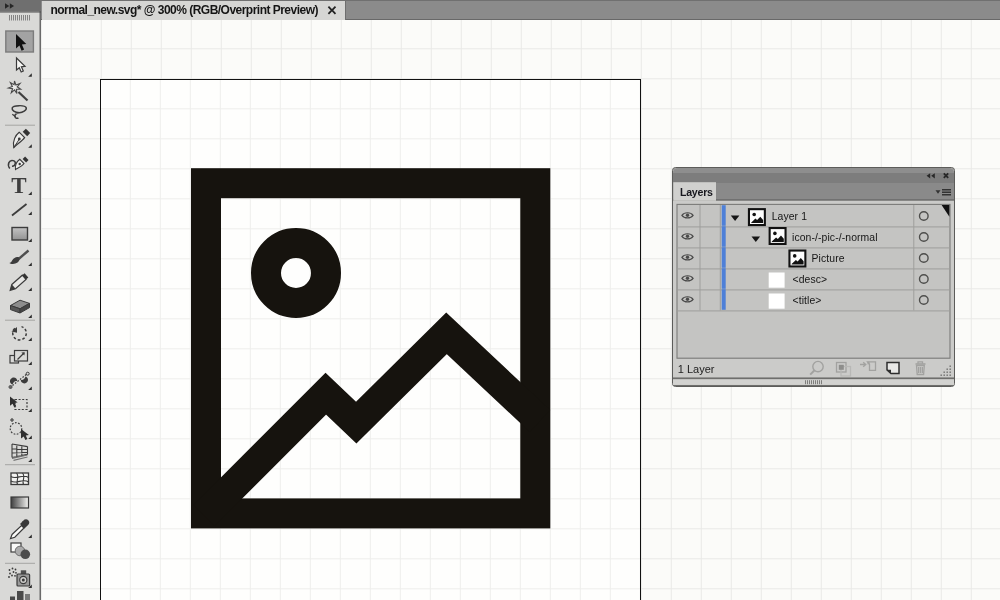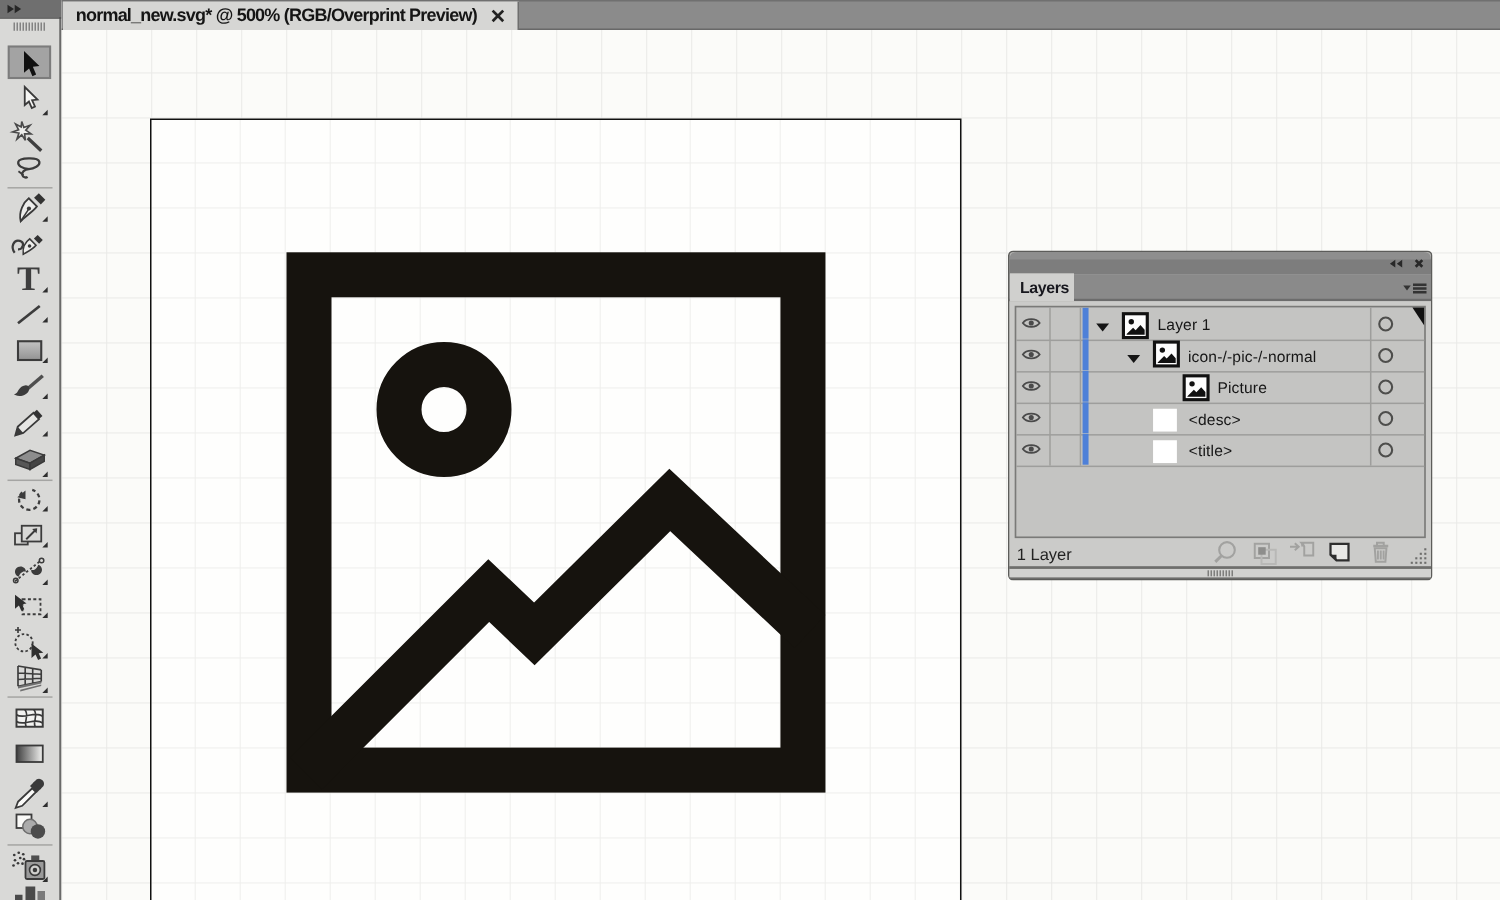--- a/index.html
+++ b/index.html
@@ -37,21 +37,21 @@
   <div class="artboard"></div>
   <svg class="icon" width="1000" height="600" viewBox="0 0 1000 600">
     <g fill="none" stroke="#16130e" stroke-width="30">
       <rect x="206" y="183.2" width="329.3" height="330.2"></rect>
       <circle cx="296" cy="273" r="30"></circle>
       <polyline points="204,515.5 325.8,393.7 356.2,422.6 446.5,333.3 540,421" stroke-miterlimit="5"></polyline>
     </g>
   </svg>
   <div class="tabbar">
     <div class="tab">
-      <span class="t">normal_new.svg* @ 500% (RGB/Overprint Preview)</span>
+      <span class="t">normal_new.svg* @ 300% (RGB/Overprint Preview)</span>
       <span class="x">✕</span>
     </div>
   </div>
   <svg class="toolbar" width="41" height="600" viewBox="0 0 41 600">
     <defs>
       <linearGradient id="rg" x1="0" y1="0" x2="0" y2="1">
         <stop offset="0" stop-color="#c3c3c3"></stop>
         <stop offset="1" stop-color="#939393"></stop>
       </linearGradient>
       <linearGradient id="gg" x1="0" y1="0" x2="1" y2="0">

